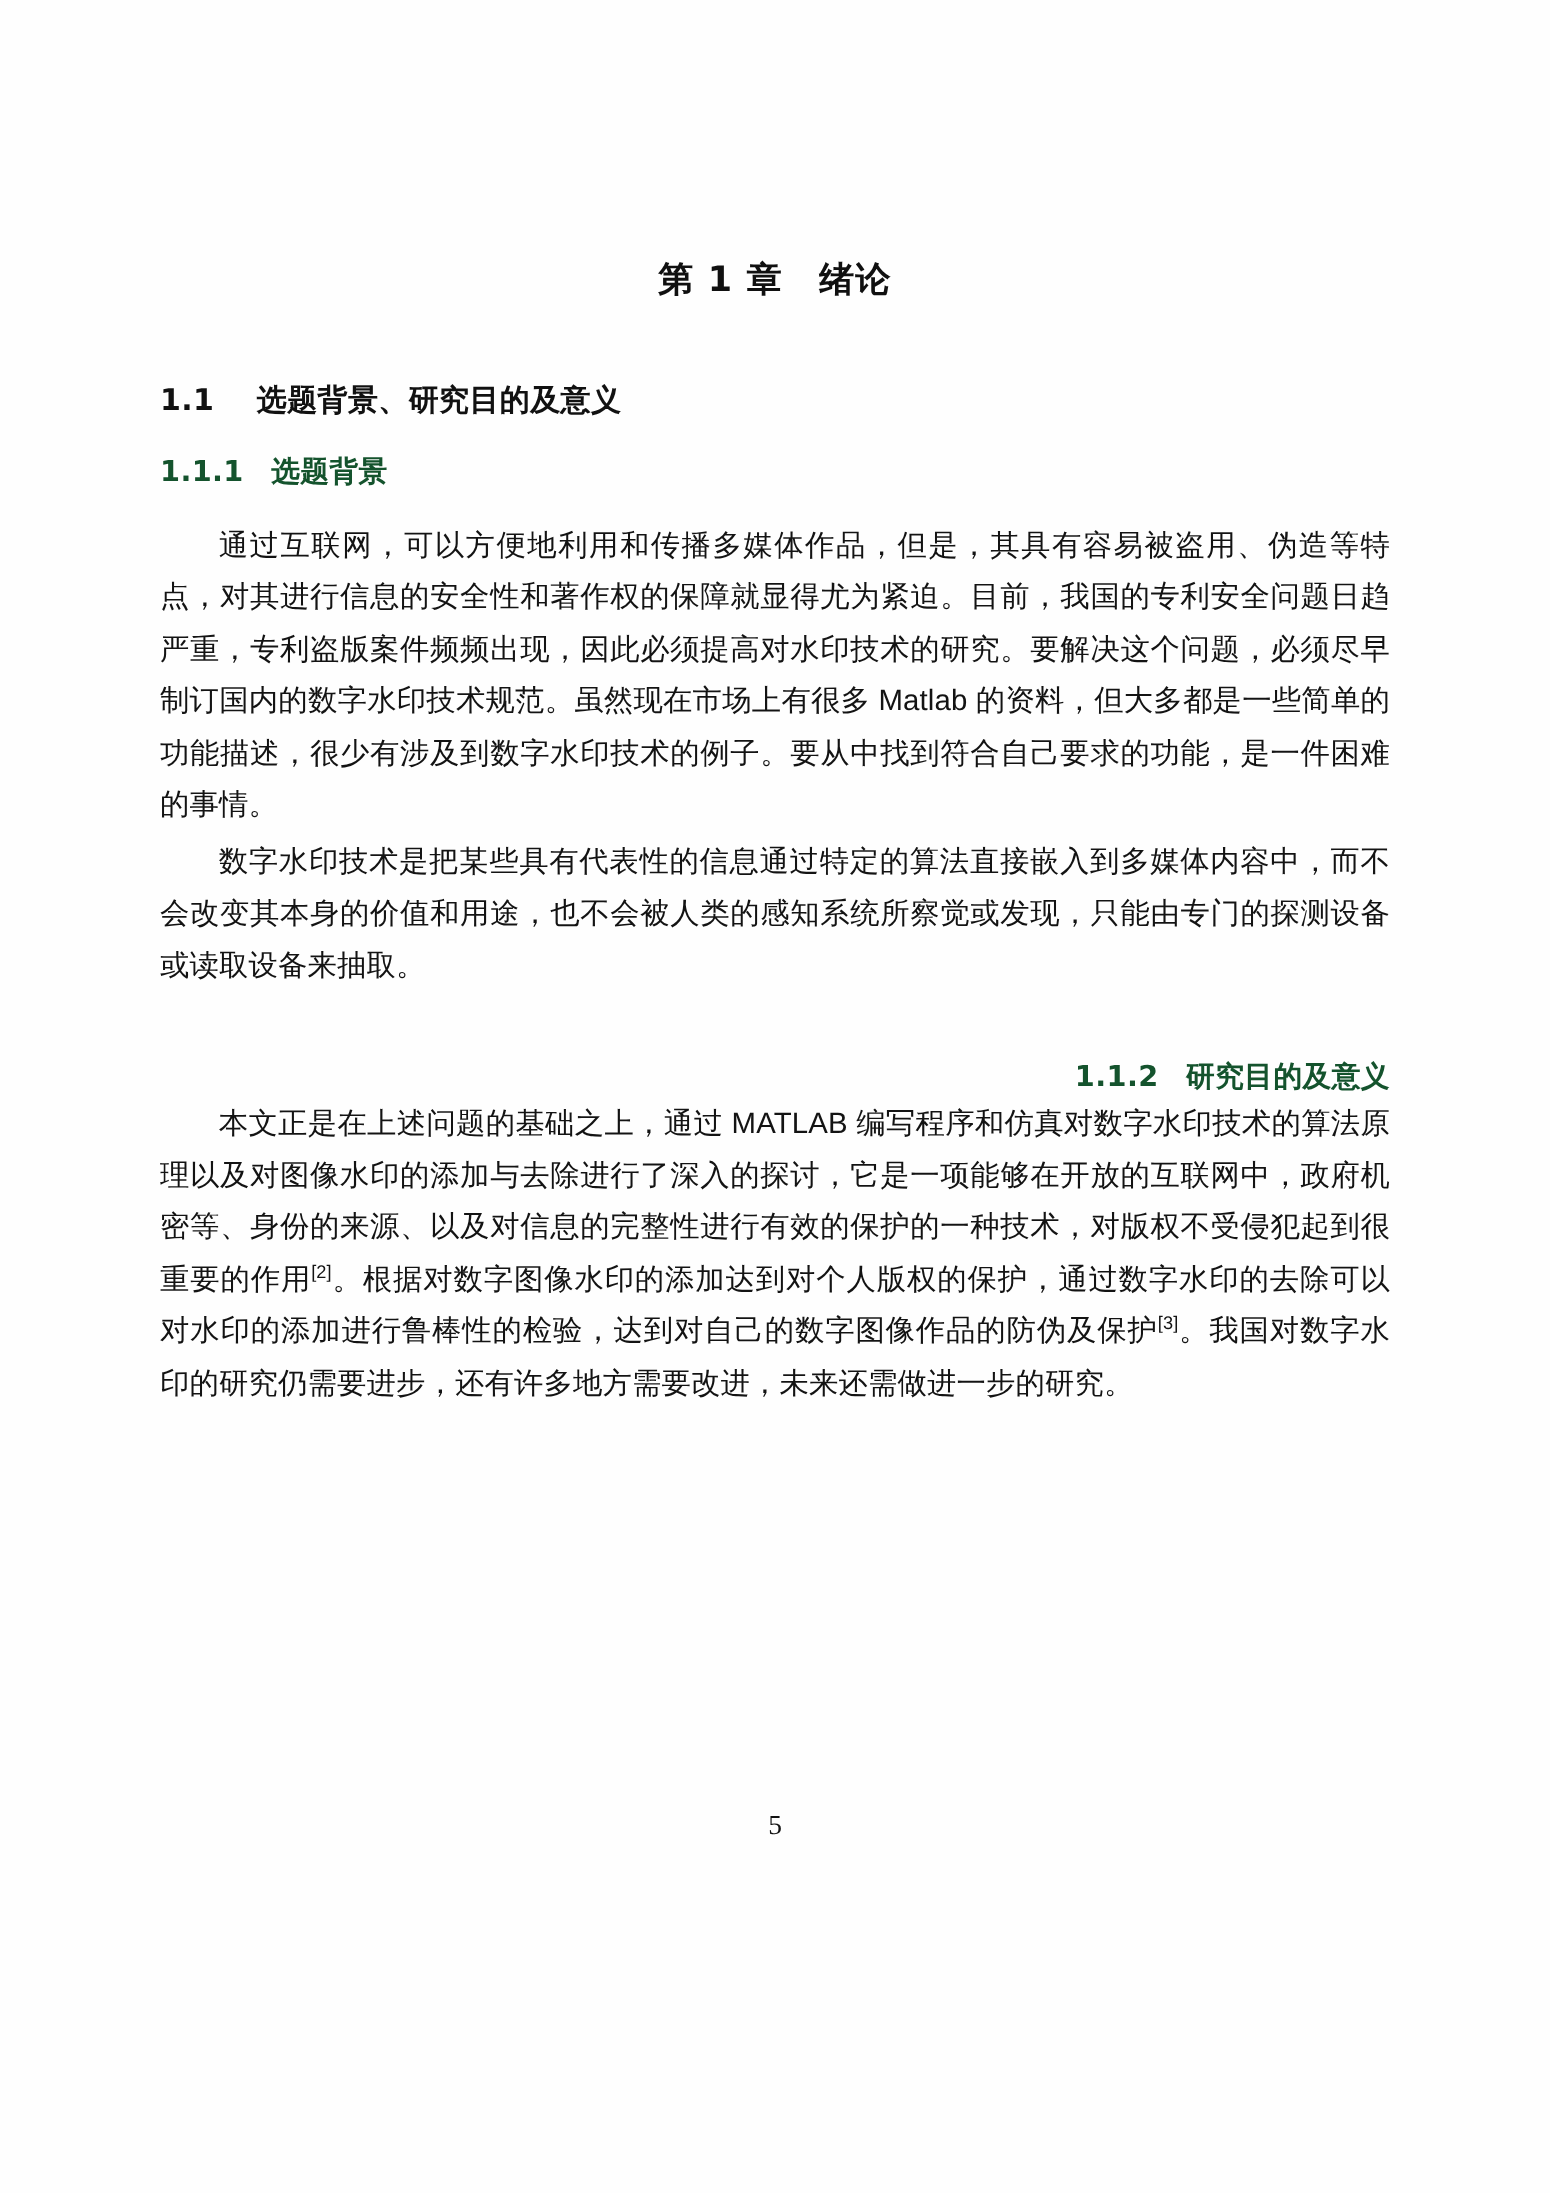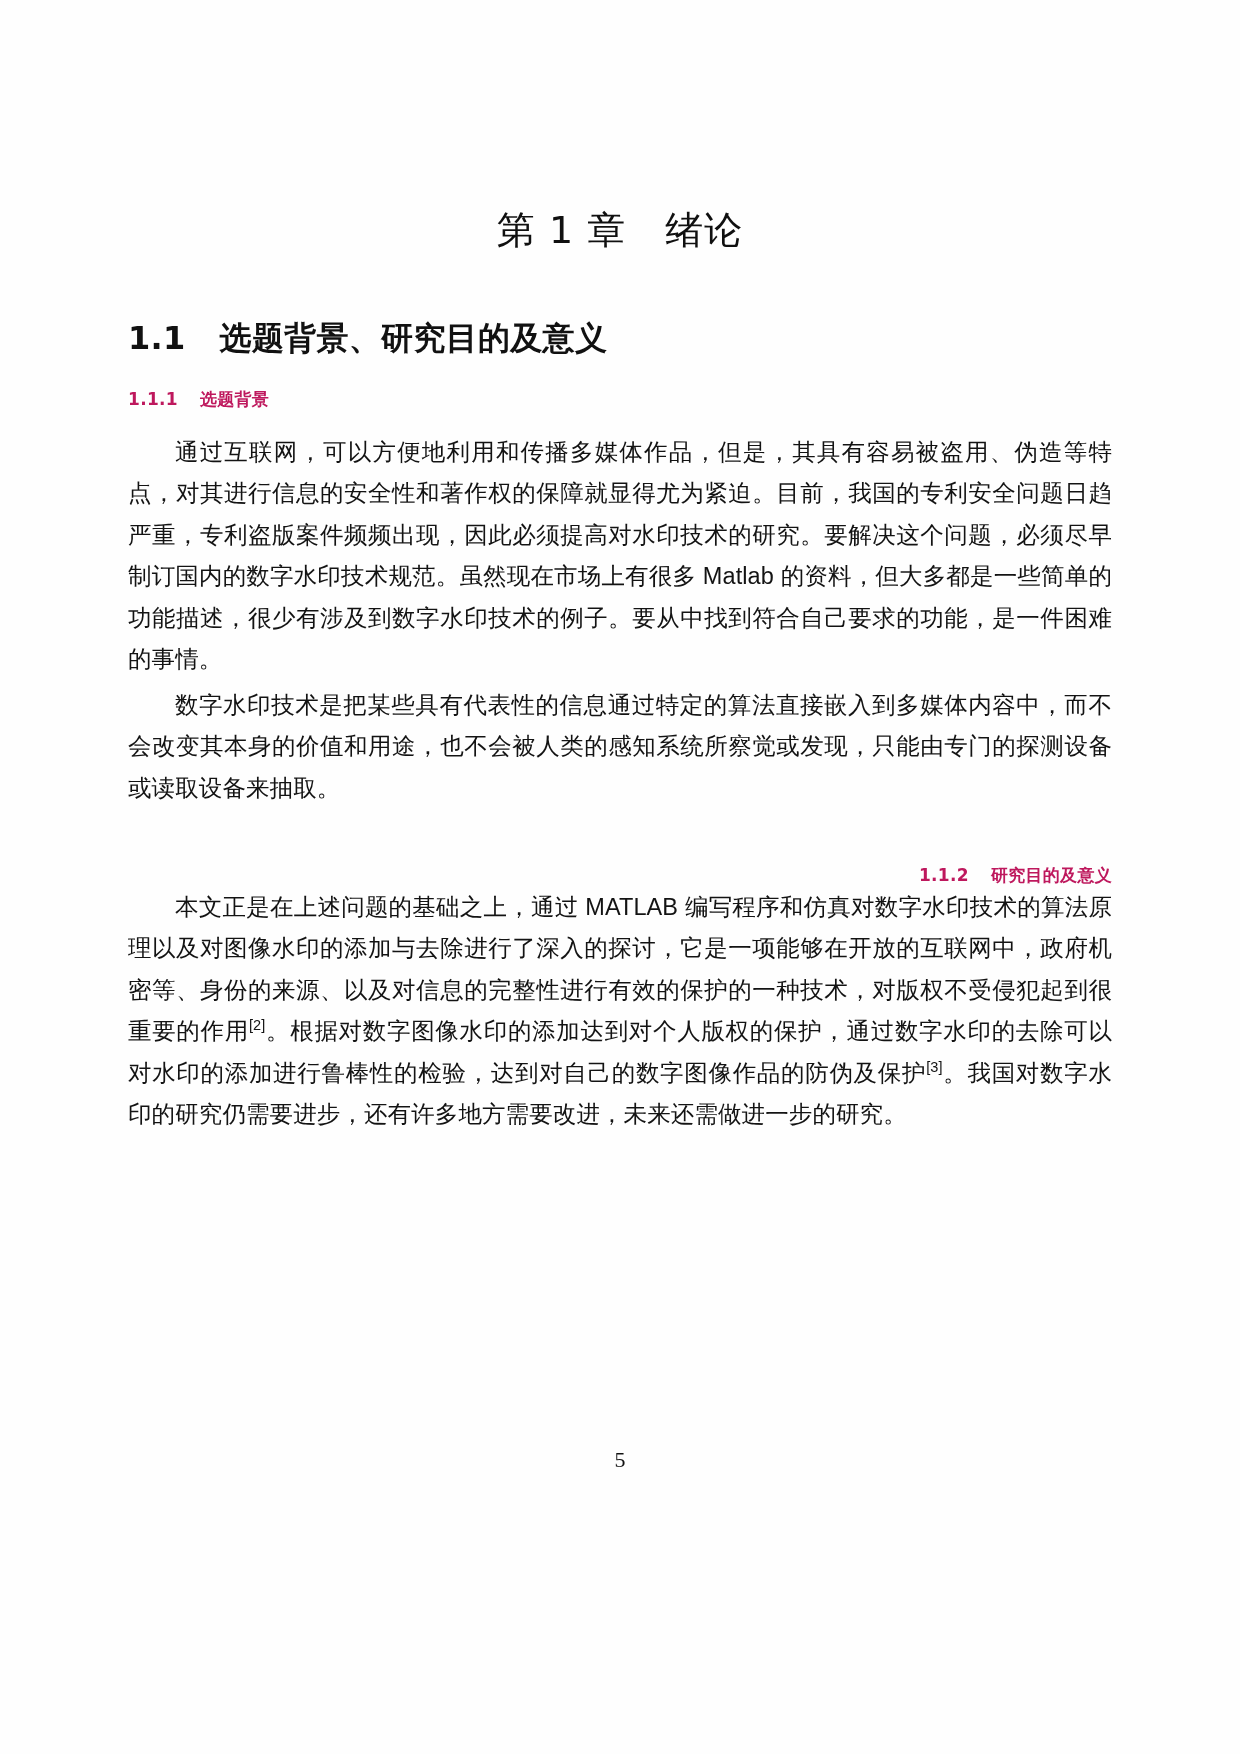--- a/index.html
+++ b/index.html
@@ -26,48 +26,48 @@
     position: absolute;
     left: 128px;
     top: 0;
     width: 984px;
   }
 
   
   .chapter-title {
     text-align: center;
     font-family: "DejaVu Sans", "Liberation Sans", sans-serif;
-    font-weight: 400;
-    font-size: 38px;
+    font-weight: 700;
+    font-size: 28px;
     letter-spacing: 1px;
     margin-top: 205px;
     margin-bottom: 12px;
     line-height: 1.35;
     color: #101010;
   }
 
   
   .h2 {
     font-family: "DejaVu Sans", "Liberation Sans", sans-serif;
     font-weight: 700;
-    font-size: 32px;
+    font-size: 24px;
     line-height: 1.3;
     margin-top: 62px;
     margin-bottom: 0;
     color: #111111;
     letter-spacing: 0.3px;
   }
   .h3 {
     font-family: "DejaVu Sans", "Liberation Sans", sans-serif;
     font-weight: 700;
-    font-size: 17px;
+    font-size: 23px;
     line-height: 1.3;
     margin-top: 28px;
     margin-bottom: 0;
-    color: #be185d;
+    color: #14532d;
     letter-spacing: 0.3px;
   }
   .h3.spaced-top { margin-top: 55px; text-align: right; }
 
   .num-gap { display: inline-block; width: 22px; }
   .num-gap-wide { display: inline-block; width: 34px; }
 
   
   .para {
     font-family: Liberation Sans, sans-serif;

